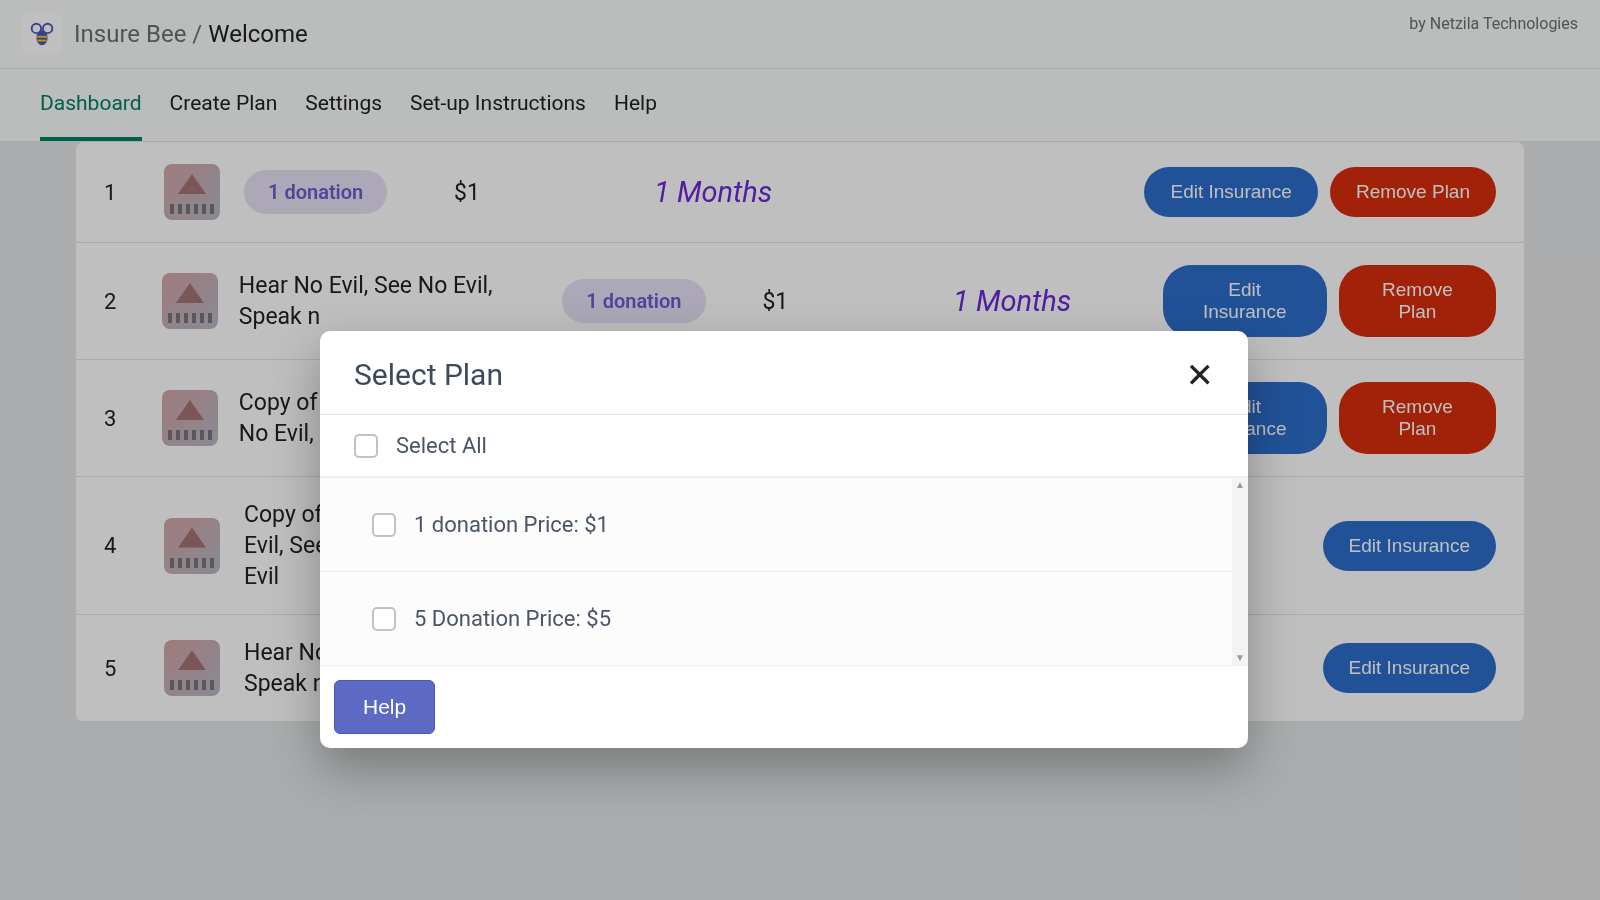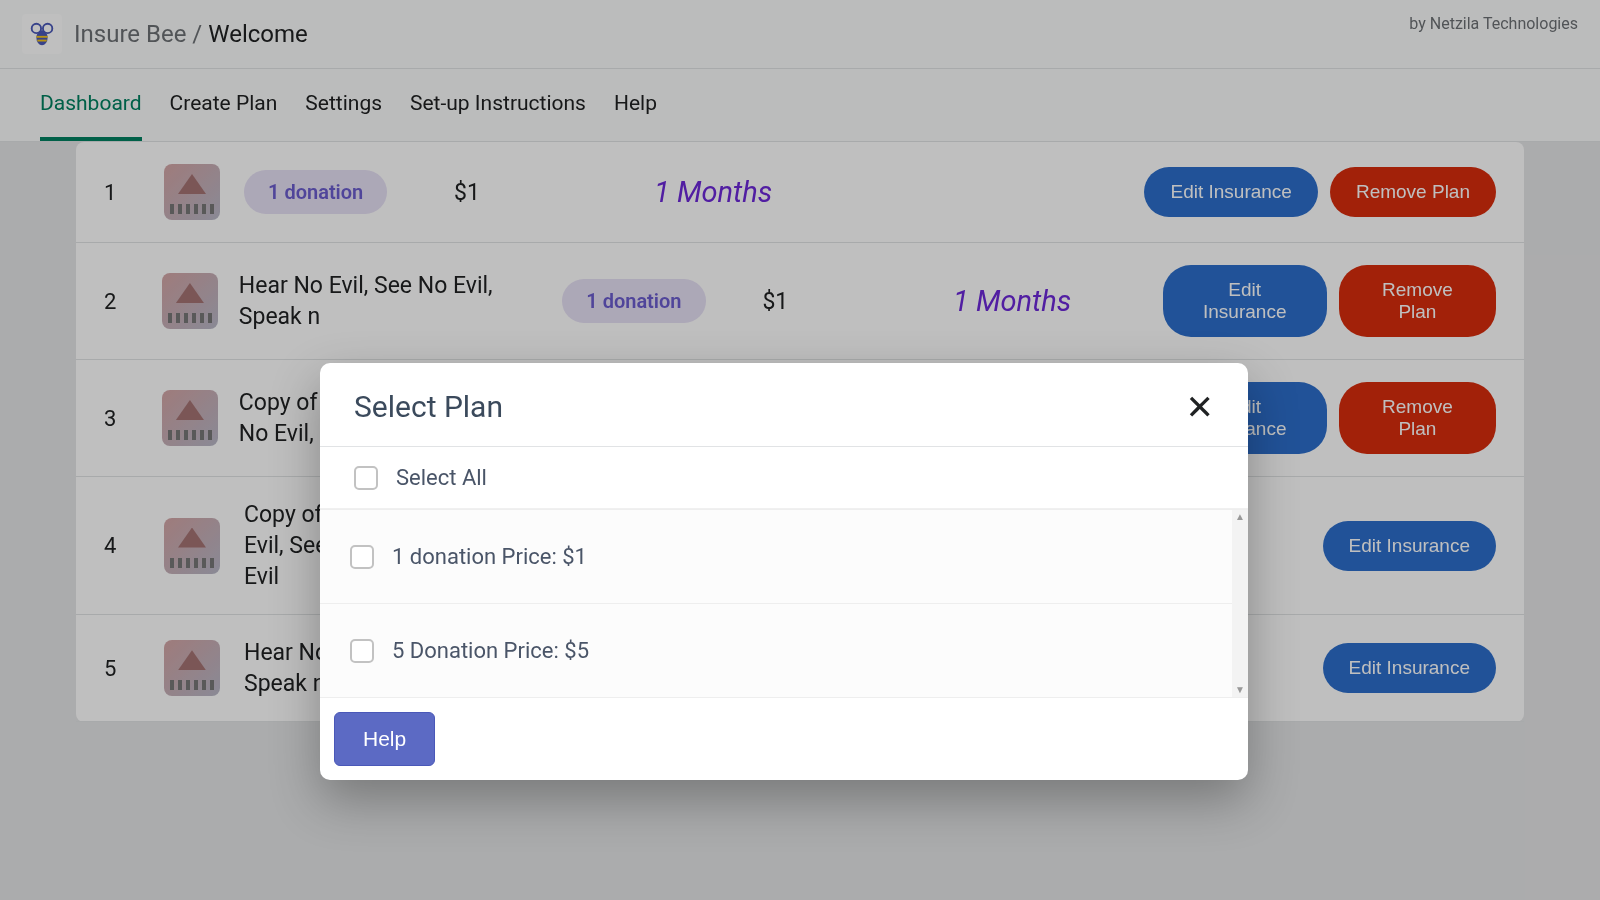--- a/index.html
+++ b/index.html
@@ -155,21 +155,21 @@
     }
     .btn-edit { background: #2c6ecb; }
     .btn-remove { background: #d82c0d; }
     .overlay {
       position: absolute;
       inset: 0;
       background: rgba(0,0,0,0.25);
     }
     .modal {
       position: absolute;
-      top: 363px;
+      top: 331px;
       left: 320px;
       width: 928px;
       background: #fff;
       border-radius: 10px;
       box-shadow: 0 20px 50px rgba(0,0,0,0.3);
     }
     .modal-header {
       display: flex;
       justify-content: space-between;
       align-items: center;
@@ -204,21 +204,21 @@
       border-bottom: 1px solid #f0f0f0;
       background: #fff;
     }
     .scroll-area {
       border-top: 1px solid #eee;
       border-bottom: 1px solid #eee;
       background: #fcfcfc;
       position: relative;
     }
     .scroll-area .modal-row {
-      padding: 34px 30px;
+      padding: 34px 52px;
       border-bottom: 1px solid #eee;
     }
     .scroll-track {
       position: absolute;
       right: 0;
       top: 0;
       bottom: 0;
       width: 16px;
       background: #f3f3f3;
     }

